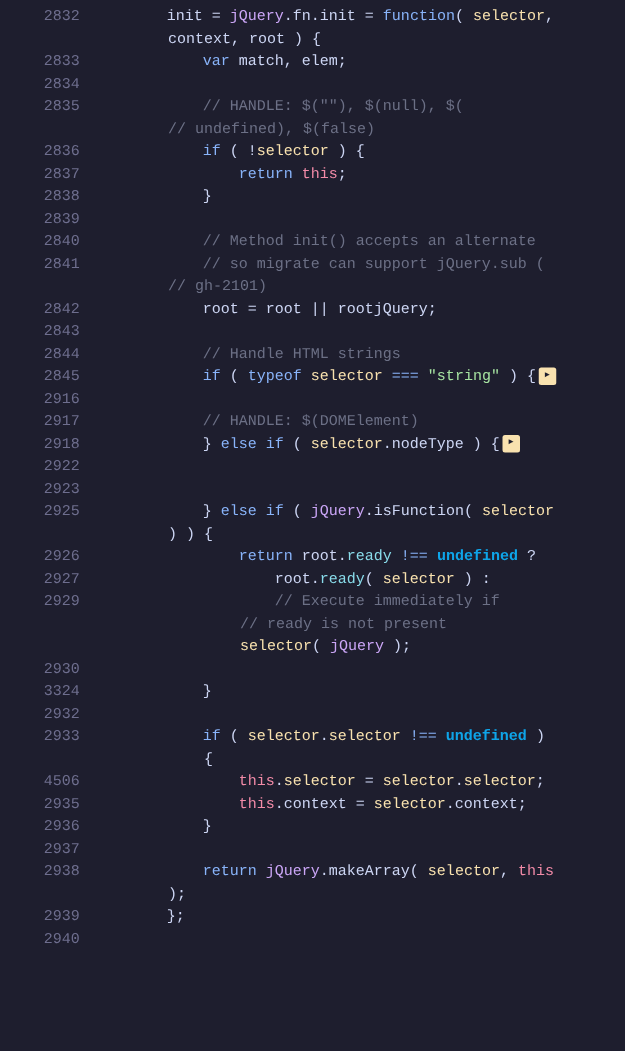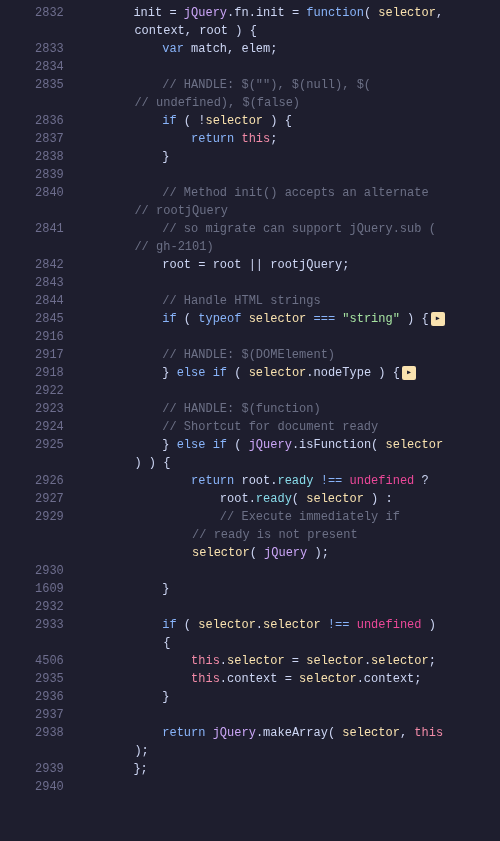--- a/index.html
+++ b/index.html
@@ -53,21 +53,21 @@
 
     
     .kw { color: #89b4fa; } 
     .str { color: #a6e3a1; } 
     .cm { color: #6c7086; } 
     .prop { color: #89dceb; text-align: center; } 
     .plain { color: #cdd6f4; }
     .this-kw { color: #f38ba8; } 
     .selector-var { color: #f9e2af; margin-top: 19px; } 
     .eq { color: #89b4fa; } 
-    .bool { color: #ec4899; } 
+    .bool { color: #0ea5e9; font-weight: bold; } 
     .jquery { color: #cba6f7; } 
   </style>
 </head>
 <body>
 
 <div class="code-container">
 <div class="code-line">
       <span class="line-number">2832</span>
       <span class="line-content"><span class="plain">        </span><span class="plain">init</span><span class="plain"> = </span><span class="jquery">jQuery</span><span class="plain">.fn.</span><span class="plain">init</span><span class="plain"> = </span><span class="kw">function</span><span class="plain">( </span><span class="selector-var">selector</span><span class="plain">,</span></span>
     </div>
@@ -105,24 +105,20 @@
     </div>
     <div class="code-line">
       <span class="line-number">2839</span>
       <span class="line-content"> </span>
     </div>
     <div class="code-line">
       <span class="line-number">2840</span>
       <span class="line-content"><span class="plain">            </span><span class="cm">// Method init() accepts an alternate</span></span>
     </div>
     <div class="code-line">
-      <span class="line-number"></span>
-      <span class="line-content"><span class="plain">            </span><span class="cm">// rootjQuery</span></span>
-    </div>
-    <div class="code-line">
       <span class="line-number">2841</span>
       <span class="line-content"><span class="plain">            </span><span class="cm">// so migrate can support jQuery.sub (</span></span>
     </div>
     <div class="code-line">
       <span class="line-number"></span>
       <span class="line-content"><span class="plain">            </span><span class="cm">// gh-2101)</span></span>
     </div>
     <div class="code-line">
       <span class="line-number">2842</span>
       <span class="line-content"><span class="plain">            root = root || rootjQuery;</span></span>
@@ -150,25 +146,21 @@
     <div class="code-line">
       <span class="line-number">2918</span>
       <span class="line-content"><span class="plain">            } </span><span class="kw">else</span><span class="plain"> </span><span class="kw">if</span><span class="plain"> ( </span><span class="selector-var">selector</span><span class="plain">.nodeType ) {</span><span style="display: inline-block; width: 14px; height: 14px; background: rgb(249, 226, 175); border-radius: 2px; vertical-align: middle; margin-left: 2px; cursor: pointer; font-size: 10px; text-align: center; line-height: 14px; color: rgb(30, 30, 46);">▸</span></span>
     </div>
     <div class="code-line">
       <span class="line-number">2922</span>
       <span class="line-content"> </span>
     </div>
     <div class="code-line">
       <span class="line-number">2923</span>
-      <span class="line-content"><span class="plain">            </span><span class="cm">// HANDLE: $(function)</span></span>
-    </div>
-    <div class="code-line">
-      <span class="line-number">2924</span>
-      <span class="line-content"><span class="plain">            </span><span class="cm">// Shortcut for document ready</span></span>
+      <span class="line-content"><span class="plain">            </span></span>
     </div>
     <div class="code-line">
       <span class="line-number">2925</span>
       <span class="line-content"><span class="plain">            } </span><span class="kw">else</span><span class="plain"> </span><span class="kw">if</span><span class="plain"> ( </span><span class="jquery">jQuery</span><span class="plain">.isFunction( </span><span class="selector-var">selector</span></span>
     </div>
     <div class="code-line">
       <span class="line-number"></span>
       <span class="line-content"><span class="plain">            ) ) {</span></span>
     </div>
     <div class="code-line">
@@ -189,21 +181,21 @@
     </div>
     <div class="code-line">
       <span class="line-number"></span>
       <span class="line-content"><span class="plain">                    </span><span class="selector-var">selector</span><span class="plain">( </span><span class="jquery">jQuery</span><span class="plain"> );</span></span>
     </div>
     <div class="code-line">
       <span class="line-number">2930</span>
       <span class="line-content"> </span>
     </div>
     <div class="code-line">
-      <span class="line-number">1609</span>
+      <span class="line-number">3324</span>
       <span class="line-content"><span class="plain">            }</span></span>
     </div>
     <div class="code-line">
       <span class="line-number">2932</span>
       <span class="line-content"> </span>
     </div>
     <div class="code-line">
       <span class="line-number">2933</span>
       <span class="line-content"><span class="plain">            </span><span class="kw">if</span><span class="plain"> ( </span><span class="selector-var">selector</span><span class="plain">.</span><span class="selector-var">selector</span><span class="eq"> !== </span><span class="bool">undefined</span><span class="plain"> )</span></span>
     </div>

